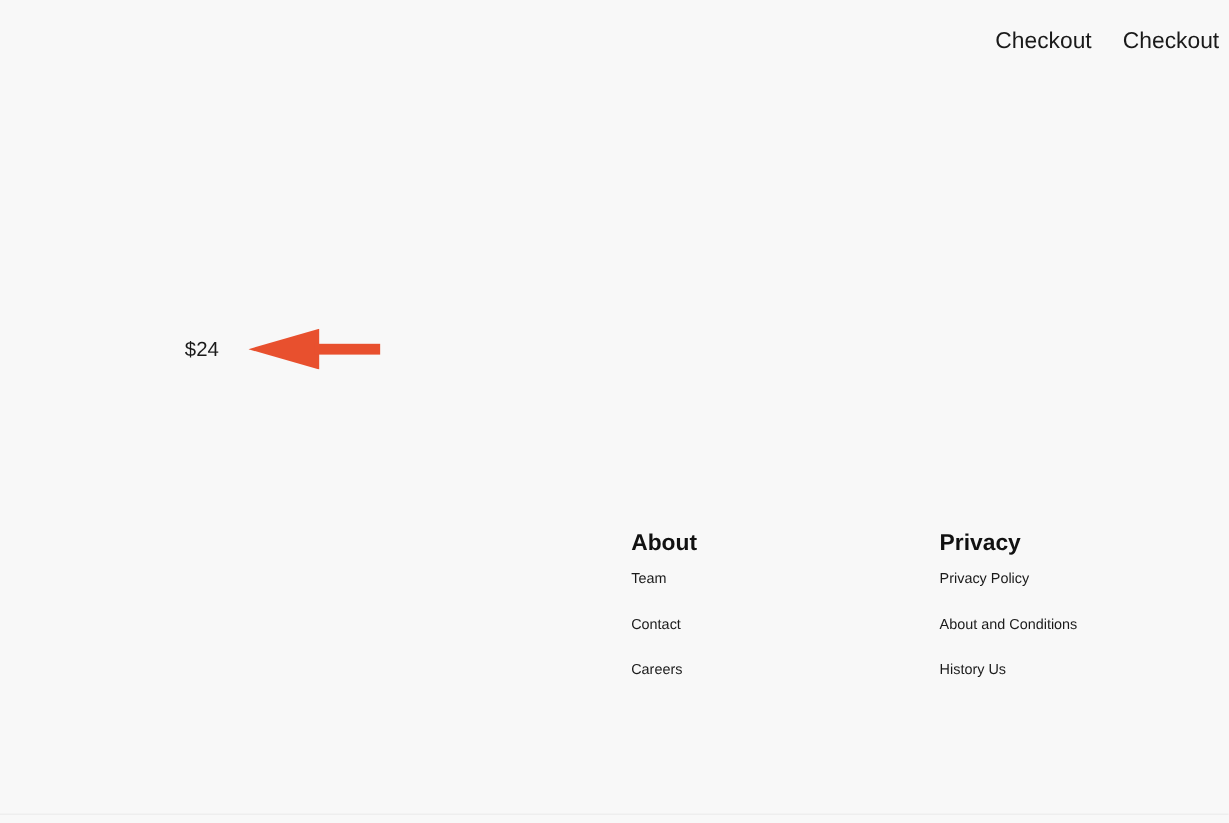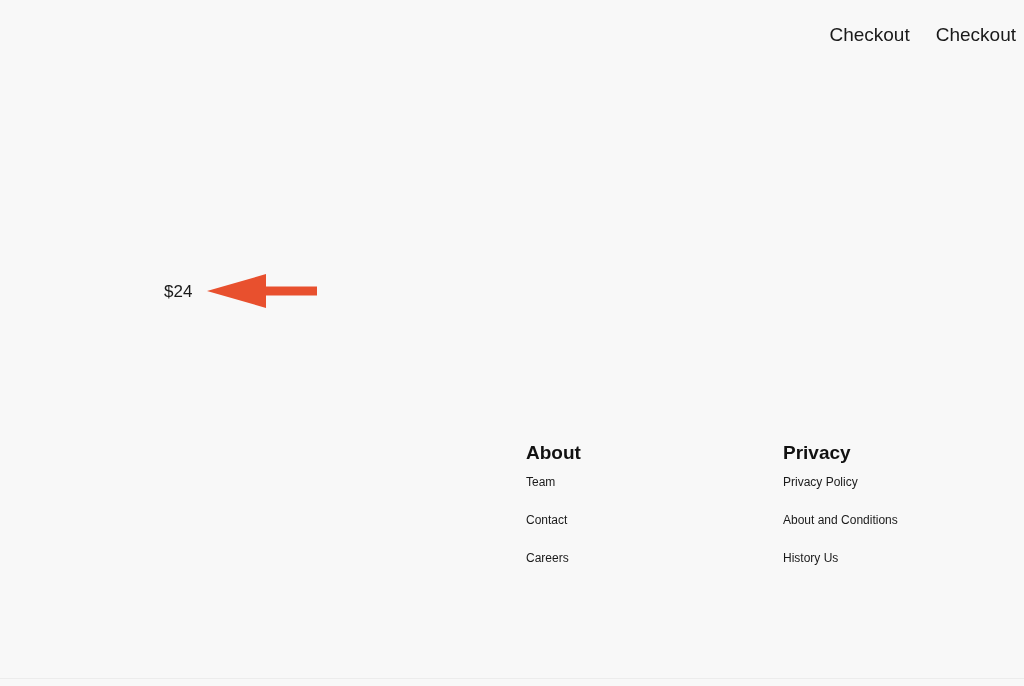--- a/index.html
+++ b/index.html
@@ -35,21 +35,21 @@
     line-height: 1;
     color: #1a1a1a;
     text-decoration: none;
     white-space: nowrap;
     cursor: pointer;
   }
 
   
   .price-row {
     position: absolute;
-    left: 164px;
+    left: 154px;
     top: 281px;
     display: flex;
     align-items: center;
     height: 22px;
   }
 
   .price-value {
     font-size: 17px;
     line-height: 22px;
     color: #1a1a1a;

